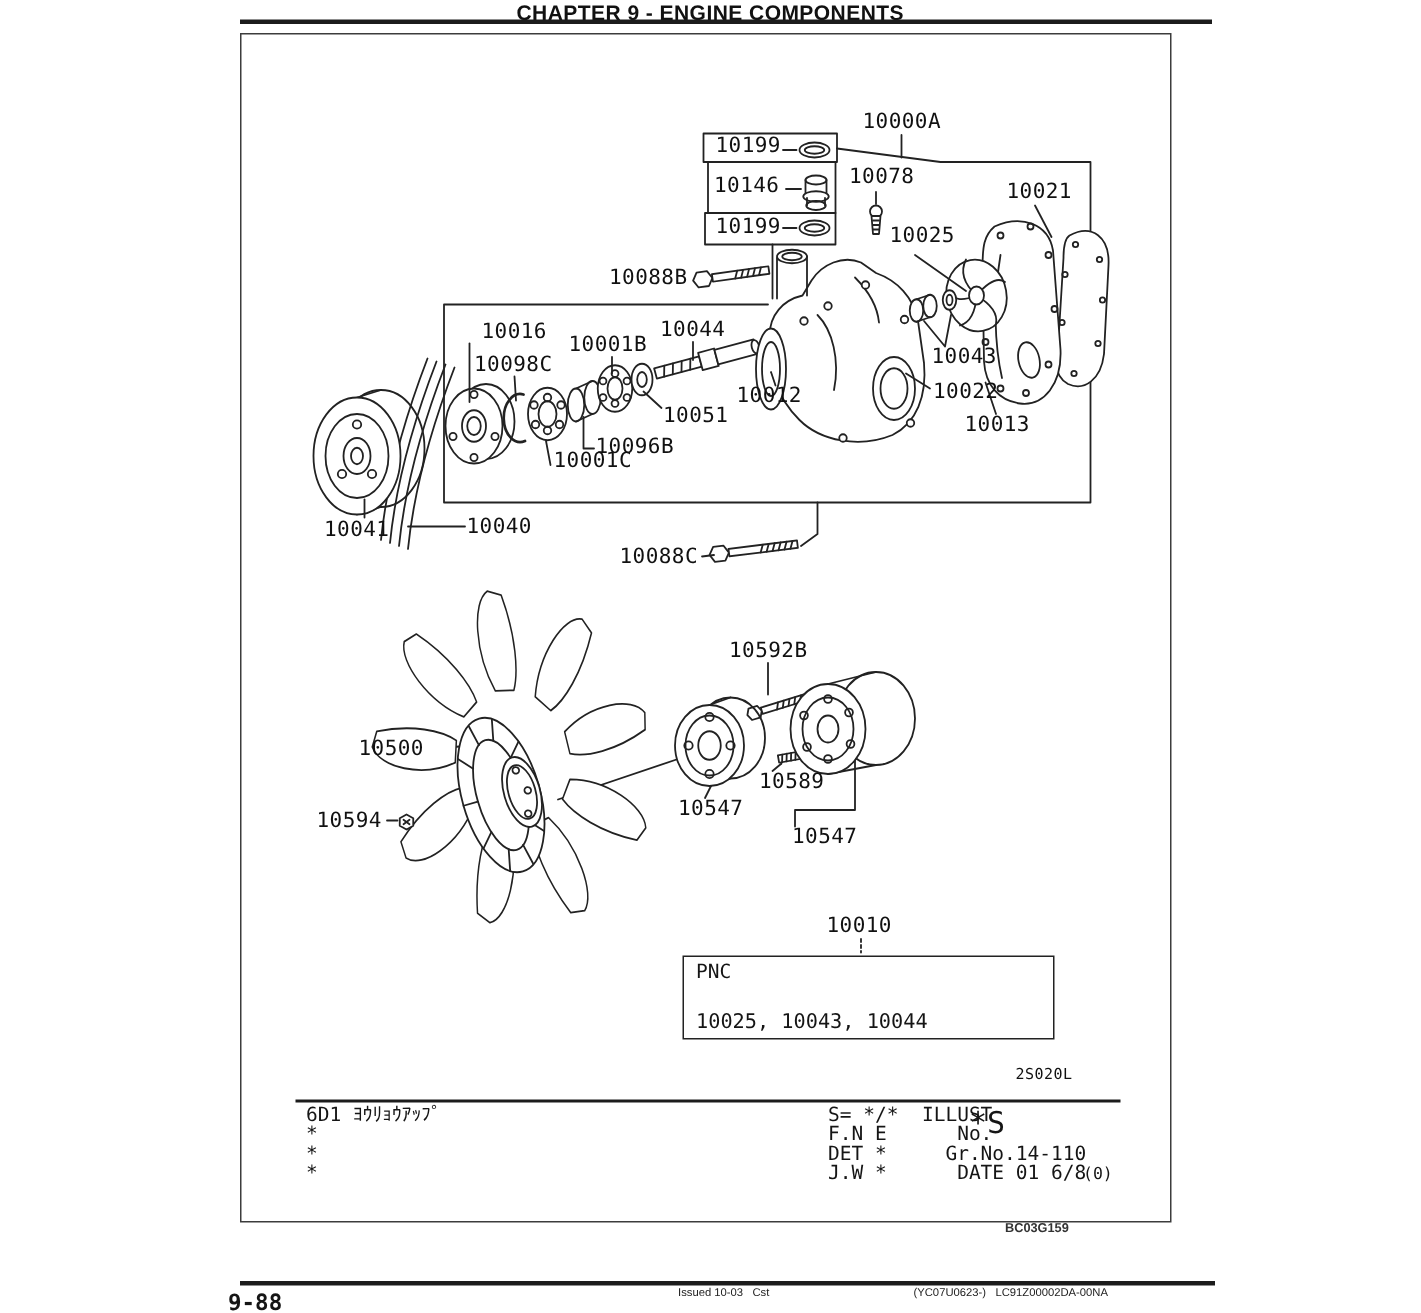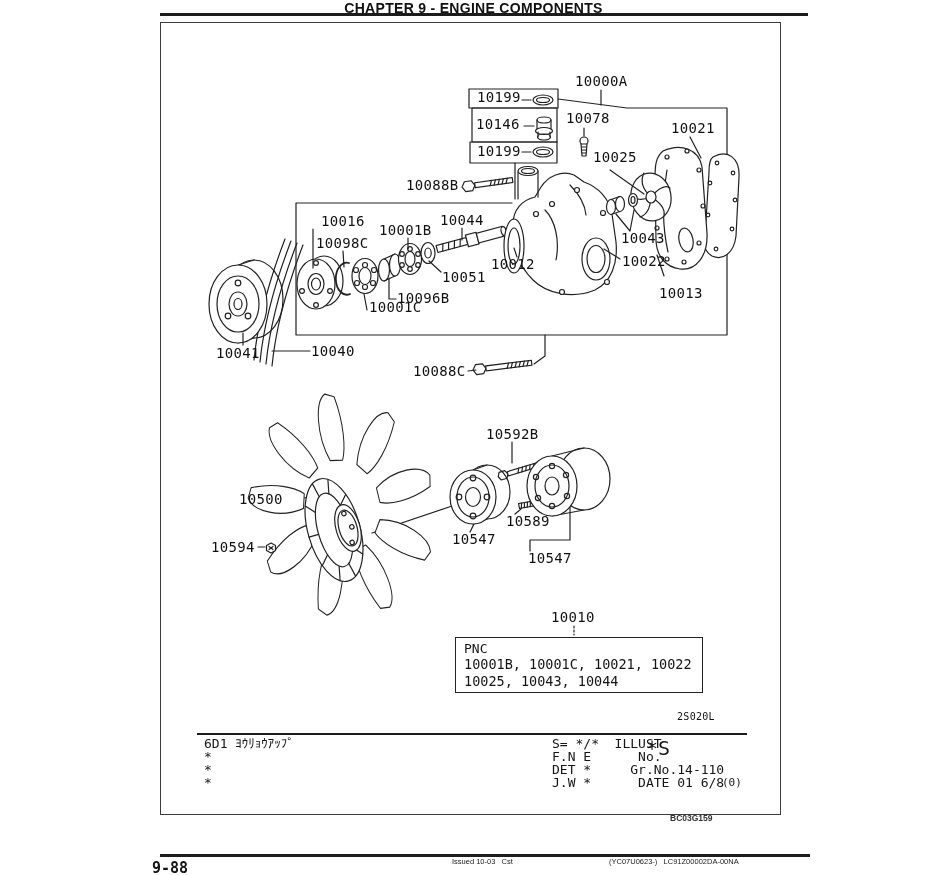--- a/index.html
+++ b/index.html
@@ -350,36 +350,35 @@
 <div class="lbl" style="left:406px;top:179px;">10088B</div>
 <div class="lbl" style="left:321px;top:215px;">10016</div>
 <div class="lbl" style="left:379px;top:224px;">10001B</div>
 <div class="lbl" style="left:440px;top:214px;">10044</div>
 <div class="lbl" style="left:316px;top:237px;">10098C</div>
 <div class="lbl" style="left:442px;top:271px;">10051</div>
 <div class="lbl" style="left:491px;top:258px;">10012</div>
 <div class="lbl" style="left:621px;top:232px;">10043</div>
 <div class="lbl" style="left:622px;top:255px;">10022</div>
 <div class="lbl" style="left:397px;top:292px;">10096B</div>
-<div class="lbl" style="left:659px;top:277px;margin-top:10px;">10013</div>
+<div class="lbl" style="left:643px;top:277px;">10013</div>
 <div class="lbl" style="left:342px;top:301px;margin-left:27px;">10001C</div>
 <div class="lbl" style="left:216px;top:347px;">10041</div>
 <div class="lbl" style="left:311px;top:345px;">10040</div>
 <div class="lbl" style="left:413px;top:365px;">10088C</div>
 <div class="lbl" style="left:486px;top:428px;">10592B</div>
 <div class="lbl" style="left:239px;top:493px;">10500</div>
 <div class="lbl" style="left:211px;top:541px;">10594</div>
 <div class="lbl" style="left:452px;top:533px;">10547</div>
 <div class="lbl" style="left:506px;top:515px;">10589</div>
 <div class="lbl" style="left:528px;top:552px;">10547</div>
 <div class="lbl" style="left:551px;top:611px;">10010</div>
 
 <div id="pncbox">
   <div class="pnc-t">PNC</div>
-  <div class="pnc-l1">10001B, 10001C, 10021, 10022</div>
   <div class="pnc-l2">10025, 10043, 10044</div>
 </div>
 
 <div class="lbl" style="left:677px;top:710px;font-size:10px;">2S020L</div>
 
 <div class="rule" style="left:197px;top:733px;width:550px;height:1.6px;"></div>
 <div class="stamp" style="left:204px;top:737px;">6D1 ﾖｳﾘｮｳｱｯﾌﾟ</div>
 <div class="stamp" style="left:204px;top:750px;">*</div>
 <div class="stamp" style="left:204px;top:763px;">*</div>
 <div class="stamp" style="left:204px;top:776px;">*</div>

